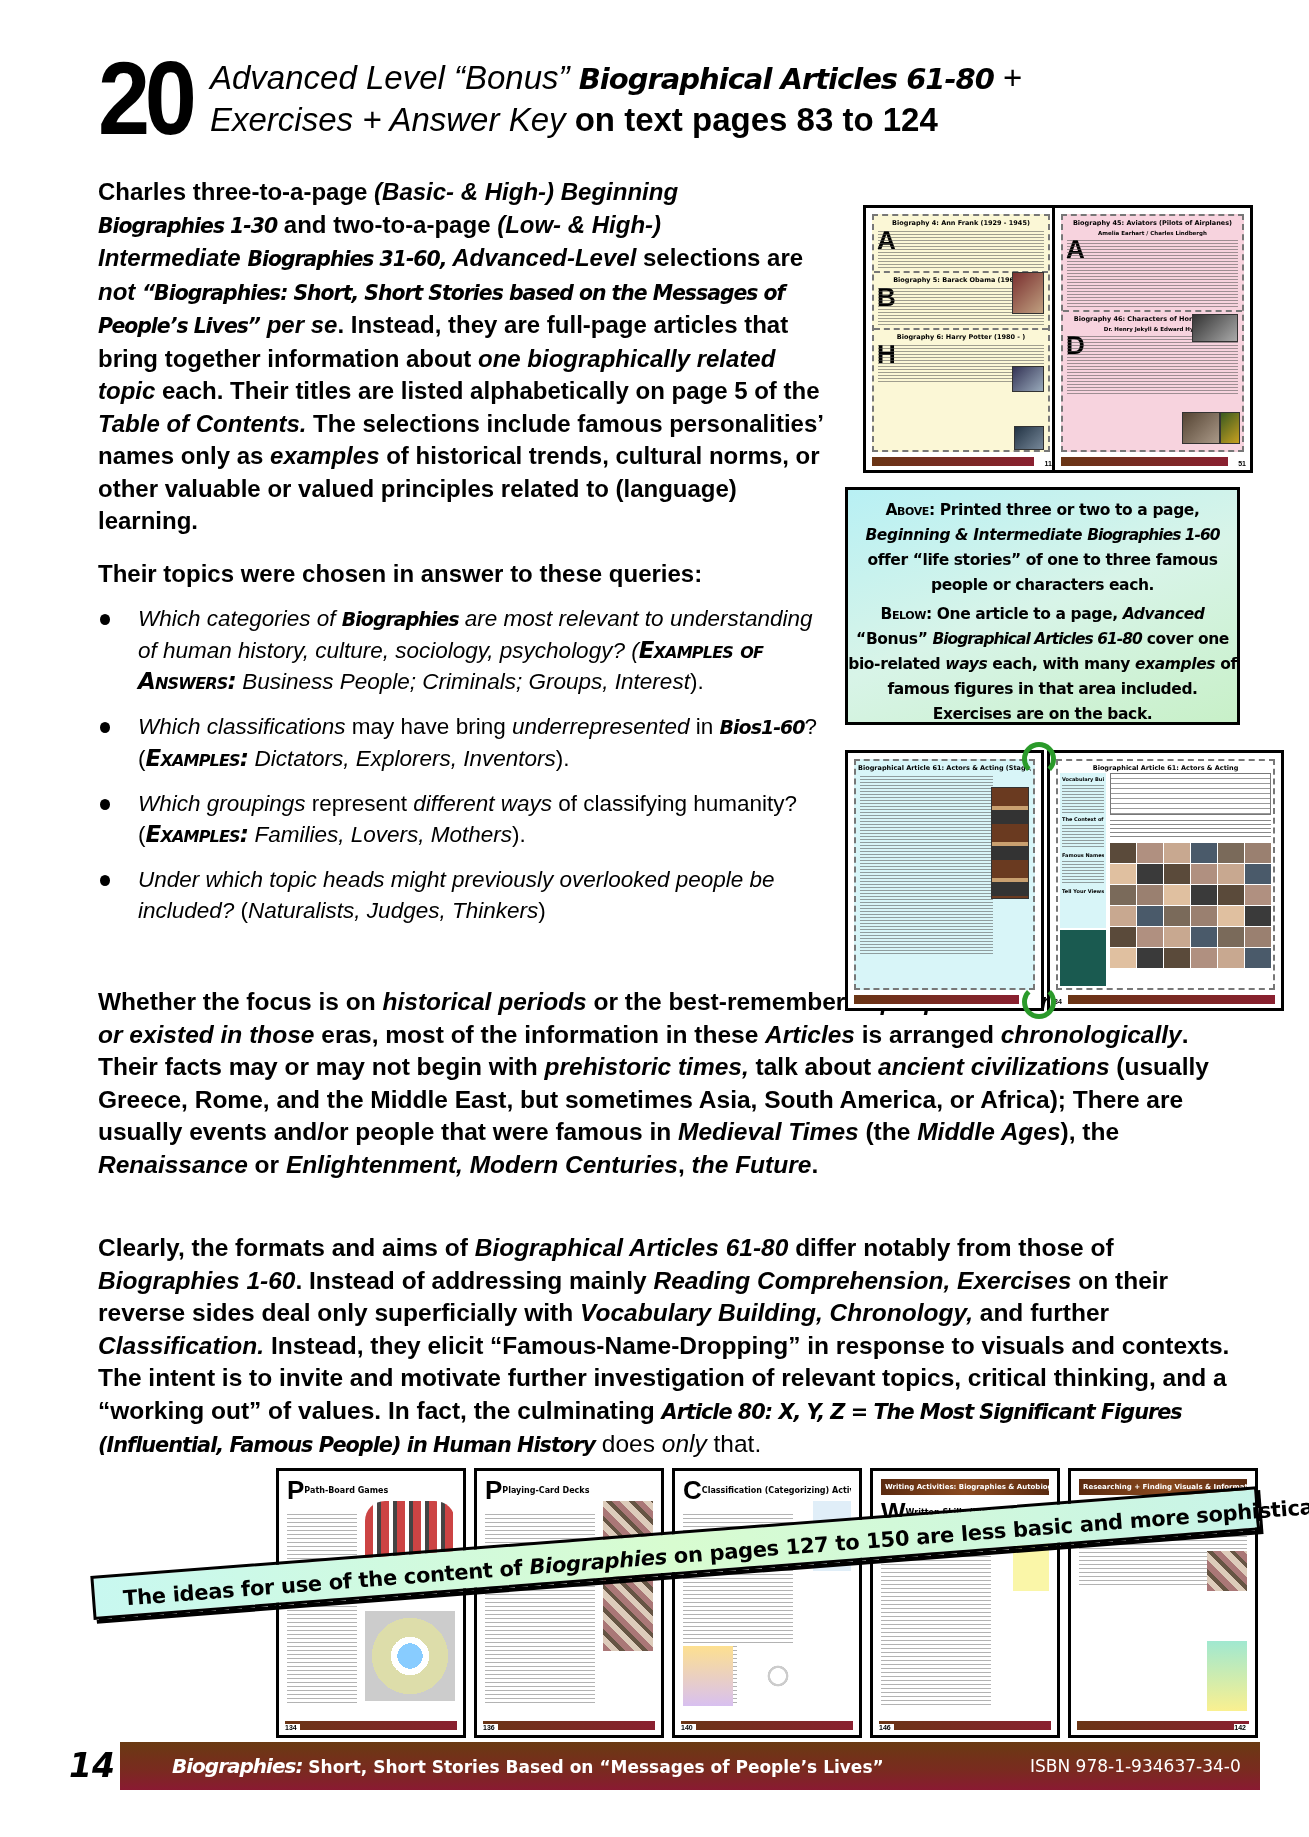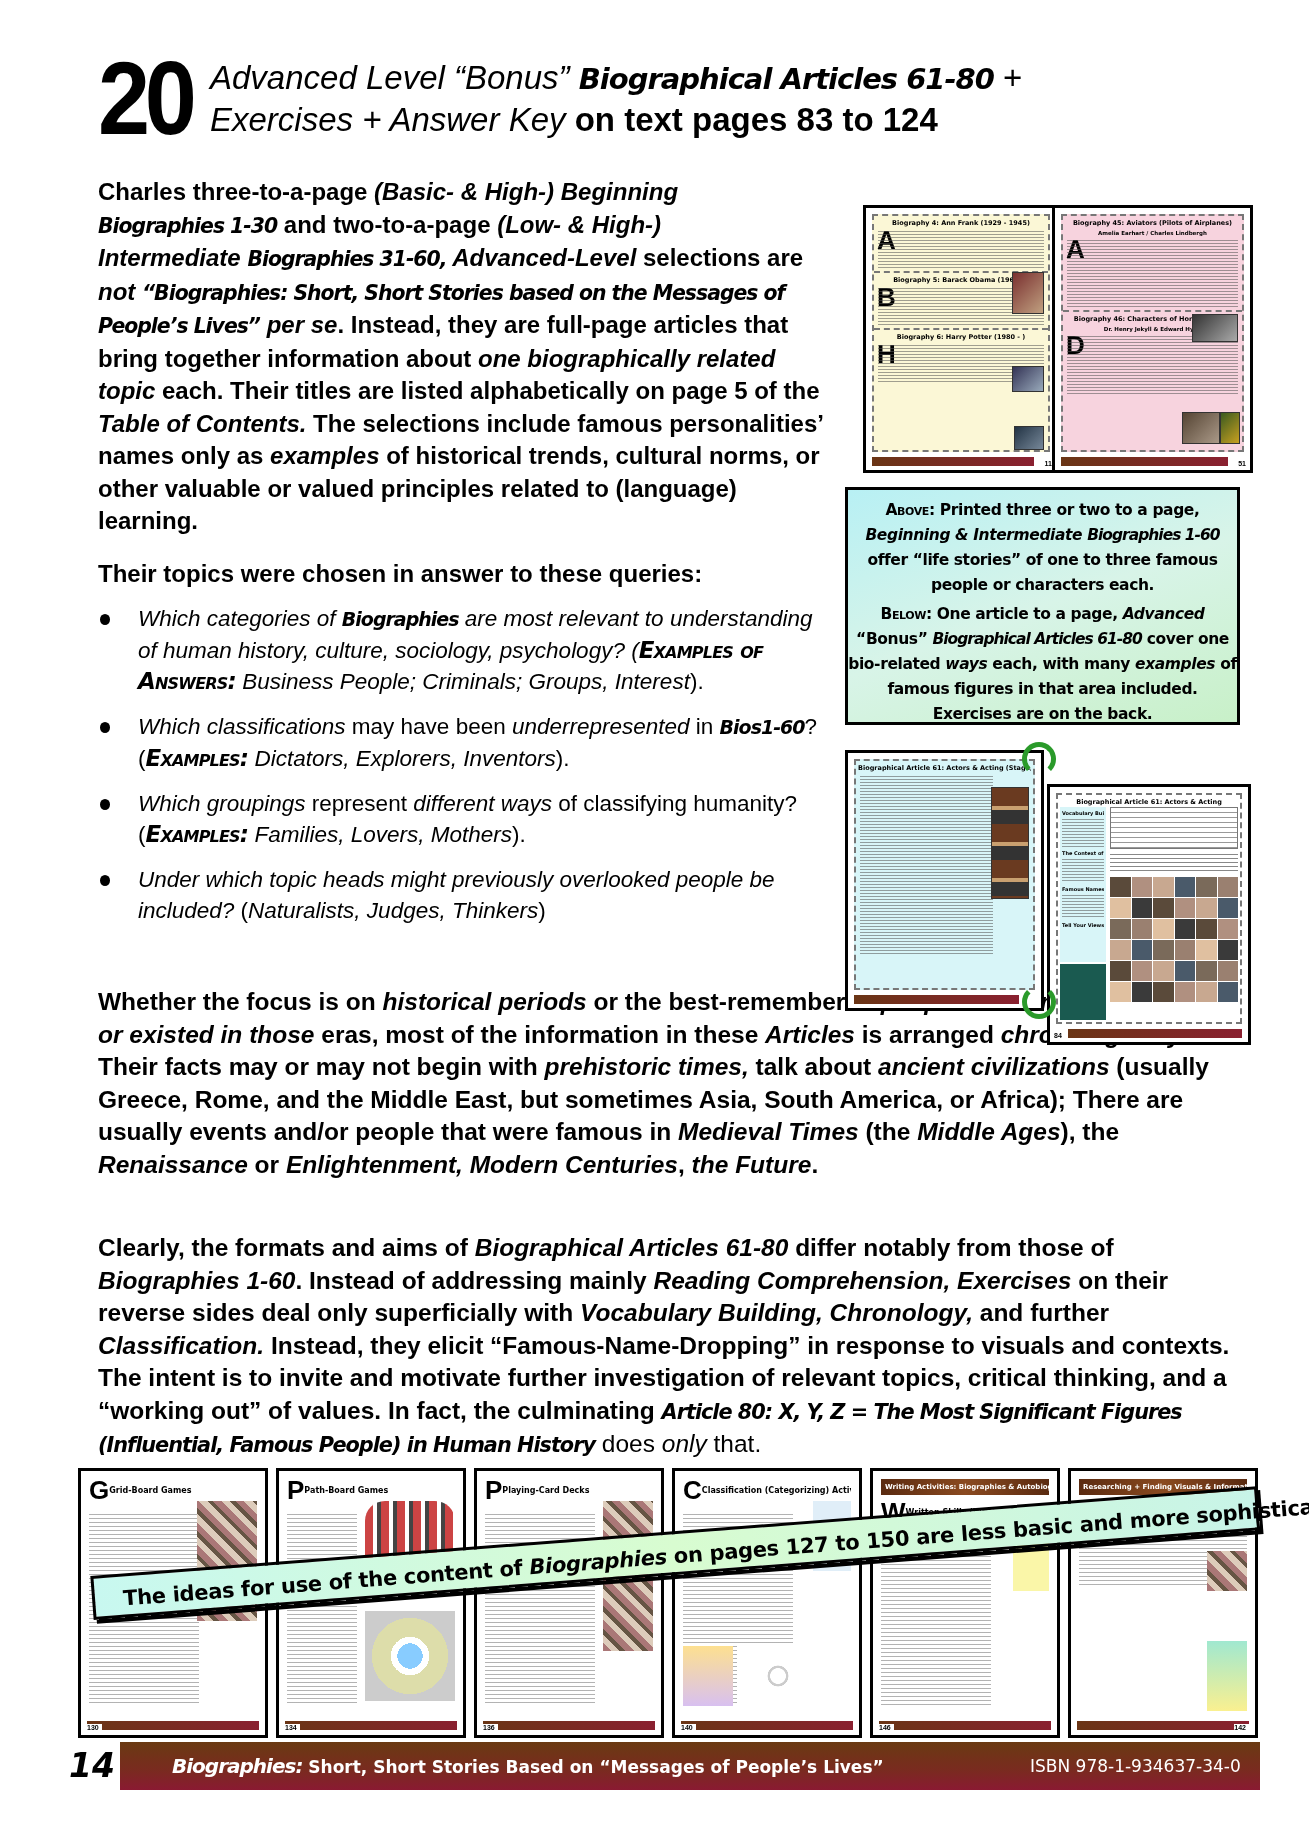--- a/index.html
+++ b/index.html
@@ -48,21 +48,21 @@
   #caption-box { position: absolute; left: 845px; top: 487px; width: 395px; height: 238px; border: 3px solid #000;
                  background: linear-gradient(160deg, #b8f0f4 0%, #d8f4e8 50%, #c8f0c8 100%);
                  font-family: "DejaVu Sans", sans-serif; font-weight: bold; text-align: center; font-size: 15.5px; line-height: 25px; padding-top: 8px; box-sizing: border-box; letter-spacing: -0.4px; }
   #caption-box .sc2 { font-variant: small-caps; }
   #caption-box .bi { font-style: italic; }
   #caption-box .heavy { font-weight: 900; font-style: italic; letter-spacing: -1px; }
   #caption-box p { margin: 0 0 4px; }
 
   
   #thumb-art-front { left: 845px; top: 750px; width: 193px; height: 255px; }
-  #thumb-art-back { left: 1047px; top: 784px; width: 198px; height: 255px; }
+  #thumb-art-back { left: 1047px; top: 750px; width: 198px; height: 255px; padding-left: 33px; }
   .photo-grid { position: absolute; display: grid; grid-template-columns: repeat(6, 1fr); gap: 1px; }
   .photo-grid span { display: block; height: 20px; }
   .green-arrow { position: absolute; width: 34px; height: 34px; border: 5px solid #2a9a2a; border-radius: 50%; box-sizing: border-box; }
   #arrow-top { left: 1022px; top: 742px; border-bottom-color: transparent; }
   #arrow-bot { left: 1022px; top: 985px; border-top-color: transparent; }
 
   
   #bottom-strip { position: absolute; left: 78px; top: 1468px; width: 1186px; height: 272px; }
   .bthumb { position: absolute; top: 0; width: 190px; height: 270px; border: 3px solid #000; background: #fff; overflow: hidden; box-sizing: border-box; }
   .bthumb .bt-title { position: absolute; left: 8px; top: 8px; right: 8px; font-family: "DejaVu Sans", sans-serif; font-size: 8px; font-weight: bold; white-space: nowrap; overflow: hidden; }
@@ -110,21 +110,21 @@
   <i>not </i><span class="bio-inline">“Biographies: Short, Short Stories based on the Messages of People’s Lives”</span><i> per se</i><span>.  Instead, they are full-page articles that bring together information about </span><i>one biographically related topic</i><span> each. Their titles are listed alphabetically on page 5 of the </span><i>Table of Contents.</i><span> The selections include famous personalities’ names only as </span><i>examples</i><span> of historical trends, cultural norms, or other valuable or valued principles related to (language) learning.</span>
 </div>
 
 <div id="p2" class="para">Their topics were chosen in answer to these queries:</div>
 
 <ul class="bullets">
   <li><span class="dot"></span>
     <i>Which categories of </i><span class="bio">Biographies</span><i> are most relevant to understanding of human history, culture, sociology, psychology? (</i><span class="ex">Examples of Answers:</span><i> Business People; Criminals; Groups, Interest</i><span>).</span>
   </li>
   <li><span class="dot"></span>
-    <i>Which classifications</i><span> may have been </span><i>underrepresented</i><span> in </span><span class="bio">Bios1-60</span><span>? (</span><span class="ex">Examples:</span><i> Dictators, Explorers, Inventors</i><span>).</span>
+    <i>Which classifications</i><span> may have bring </span><i>underrepresented</i><span> in </span><span class="bio">Bios1-60</span><span>? (</span><span class="ex">Examples:</span><i> Dictators, Explorers, Inventors</i><span>).</span>
   </li>
   <li><span class="dot"></span>
     <i>Which groupings</i><span> represent </span><i>different ways</i><span> of classifying humanity?  (</span><span class="ex">Examples:</span><i> Families, Lovers, Mothers</i><span>).</span>
   </li>
   <li><span class="dot"></span>
     <i>Under which topic heads might previously overlooked people be included?</i><span> (</span><i>Naturalists, Judges, Thinkers</i><span>)</span>
   </li>
 </ul>
 
 <div id="p3" class="para">
@@ -250,27 +250,20 @@
       </div>
   </div>
   <div class="mini-footer" style="left:18px;right:6px"></div>
   <div class="mini-pgnum" style="left:4px;right:auto">84</div>
 </div>
 
 <div id="arrow-top" class="green-arrow"></div>
 <div id="arrow-bot" class="green-arrow"></div>
 
 <div id="bottom-strip">
-  <div class="bthumb" style="left:0">
-    <div class="bt-title"><span class="cap">G</span><span>Grid-Board Games</span></div>
-    <div class="bt-lines"></div>
-    <div class="bt-img"></div>
-    <div class="bt-foot"></div>
-    <div class="bt-num">130</div>
-  </div>
   <div class="bthumb" style="left:198px">
     <div class="bt-title"><span class="cap">P</span><span>Path-Board Games</span></div>
     <div class="bt-lines" style="width:70px"></div>
     <div class="bt-img" style="width:90px;height:90px;border-radius:20px;background:repeating-linear-gradient(90deg,#c44 0 8px,#fff 8px 12px,#444 12px 16px)"></div>
     <div class="bt-img" style="top:140px;width:90px;height:90px;background:radial-gradient(circle,#8cf 0 20%,#fff 20% 30%,#dda 30% 60%,#ccc 60%)"></div>
     <div class="bt-foot"></div>
     <div class="bt-num">134</div>
   </div>
   <div class="bthumb" style="left:396px">
     <div class="bt-title"><span class="cap">P</span><span>Playing-Card Decks</span></div>

